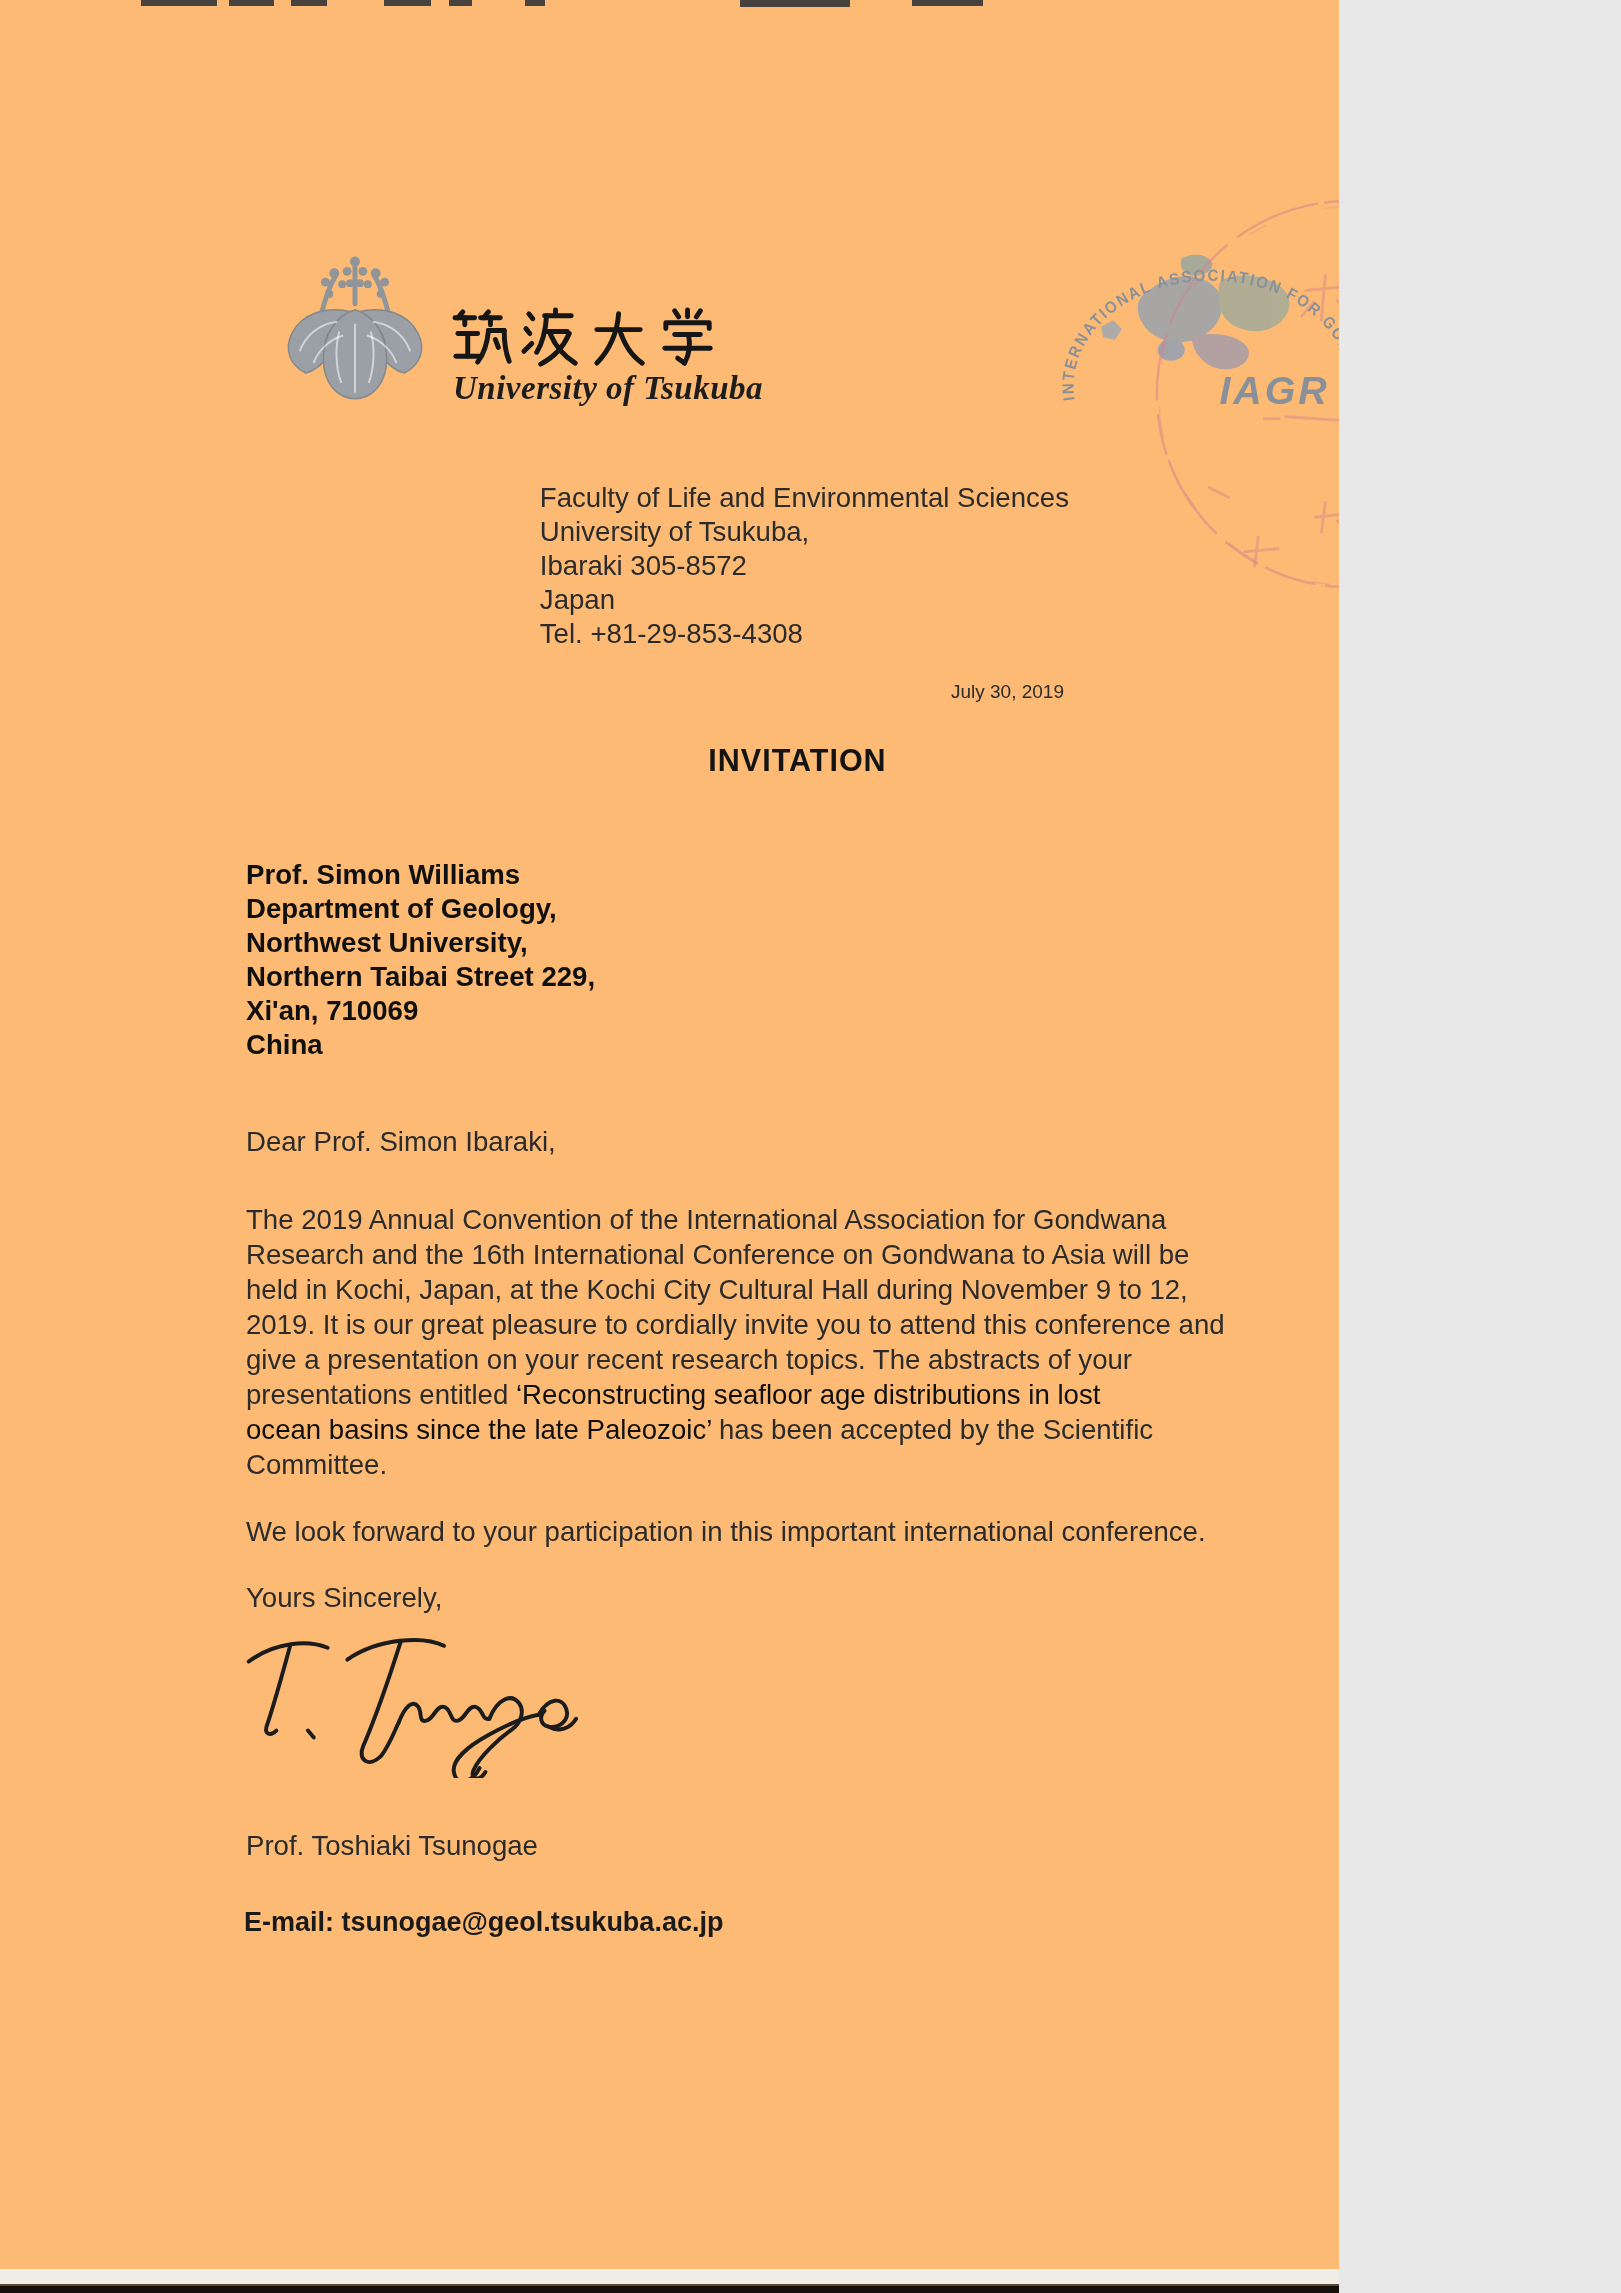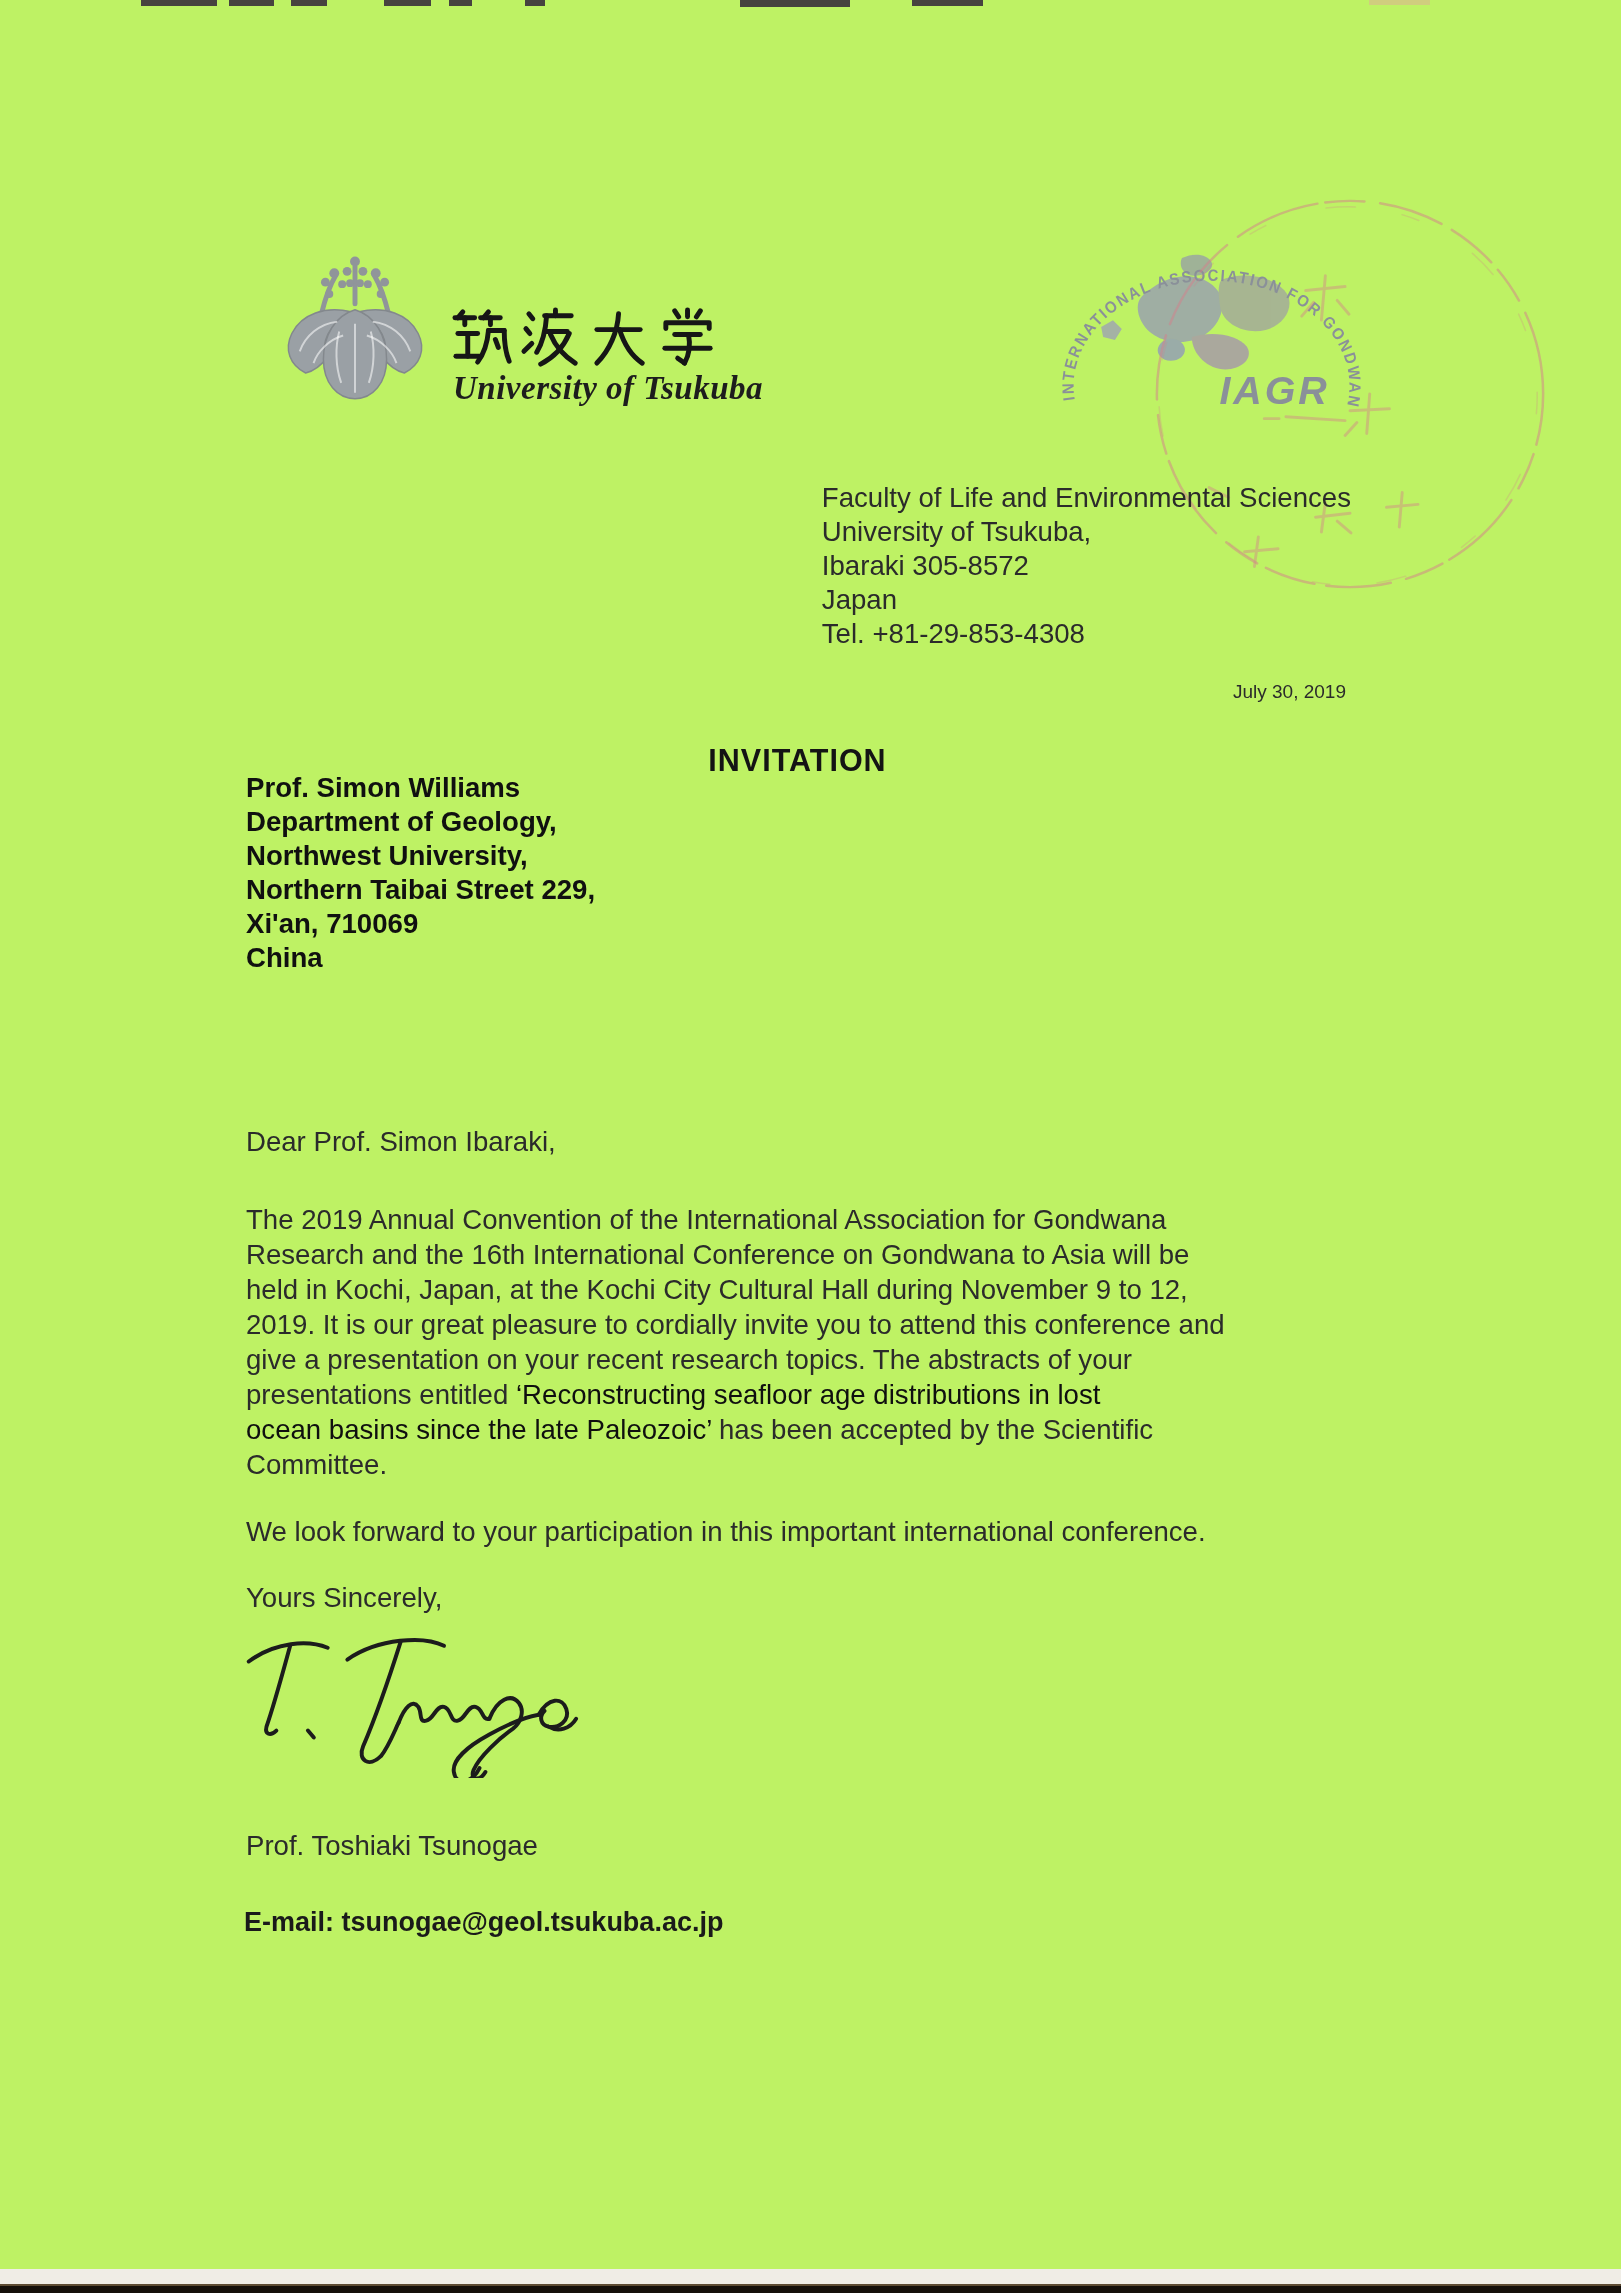--- a/index.html
+++ b/index.html
@@ -1,18 +1,18 @@
 <!DOCTYPE html>
 <html><head>
 <meta charset="utf-8">
 <style>
   html,body{margin:0;padding:0;background:#e8e8e8;}
   .page{
-    position:relative; width:1621px; height:2293px;
-    background:#bef264; overflow:hidden;
+    position:relative; width:1339px; height:2293px;
+    background:#fdba74; overflow:hidden;
     font-family:"Liberation Sans", sans-serif;
     color:#262626;
   }
   .abs{position:absolute;}
   
   .topseg{position:absolute; top:0; height:5.9px; background:#46433f;}
   .topseg.y{background:#d6c087; opacity:.75; height:4.9px;}
   .bottom-fade{position:absolute; left:0; top:2269px; width:1621px; height:15.8px; background:#f0ede6;}
   .bottom-band{position:absolute; left:0; top:2284px; width:1621px; height:8.9px; background:#15100a; border-top:2px solid #5d4b32;}
   
@@ -24,21 +24,21 @@
   .sender{
     top:481px; right:270px; text-align:left;
     font-size:27.6px; line-height:34px; color:#2b2b2b; white-space:nowrap;
   }
   .date{ top:681px; right:275px; font-size:19px; color:#2b2b2b; white-space:nowrap;}
   .title{
     top:743px; left:246px; width:1103px; text-align:center;
     font-size:30.5px; font-weight:bold; letter-spacing:1px; color:#141414;
   }
   .recipient{
-    top:771px; left:246px; font-size:27.6px; line-height:34px;
+    top:858px; left:246px; font-size:27.6px; line-height:34px;
     font-weight:bold; color:#101010; white-space:nowrap;
   }
   .salut{ top:1126px; left:246px; font-size:27.6px; color:#2b2b2b; white-space:nowrap;}
   .para1{ top:1202px; left:246px; font-size:27.6px; line-height:35px; color:#2b2b2b; white-space:nowrap;}
   .para1 .b{font-weight:normal; color:#0f0f0f;}
   .para2{ top:1516px; left:246px; font-size:27.6px; color:#2b2b2b; white-space:nowrap;}
   .closing{ top:1582px; left:246px; font-size:27.6px; color:#2b2b2b; white-space:nowrap;}
   .signoff{ top:1803px; left:246px; font-size:27.6px; line-height:37px; color:#2b2b2b; white-space:nowrap;margin-top:24px;}
   .email{ top:1907px; left:244px; font-size:27px; font-weight:bold; color:#1a1a1a; white-space:nowrap;}
 </style>

